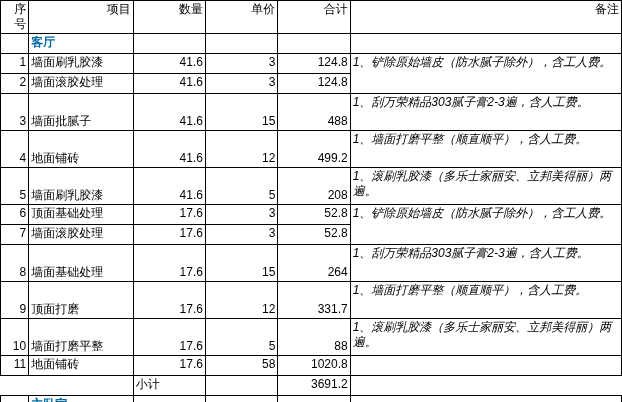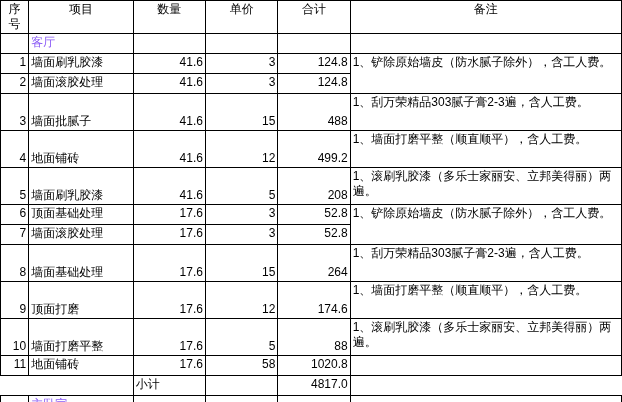--- a/index.html
+++ b/index.html
@@ -32,31 +32,31 @@
   
   col.c-seq   { width: 28px; }
   col.c-item  { width: 104px; }
   col.c-qty   { width: 72px; }
   col.c-price { width: 72px; }
   col.c-sum   { width: 72px; }
   col.c-note  { width: 270px; }
 
   .hdr td {
     font-weight: normal;
-    text-align: center;
+    text-align: right;
     vertical-align: middle;
     height: 18px;
   }
   .num { text-align: right; }
   .center { text-align: center; }
   .section-title {
-    color: #8b5cf6;
-    font-weight: normal;
-  }
-  .note-cell { line-height: 15px; }
+    color: #0369a1;
+    font-weight: bold;
+  }
+  .note-cell { line-height: 15px; font-style: italic; }
   .row-tall td { height: 34px; }
   .row-short td { height: 17px; }
   .nb { border: none !important; }
 </style>
 </head>
 <body>
 
 <table class="sheet">
   <colgroup>
     <col class="c-seq">
@@ -153,21 +153,21 @@
       <td class="num" style="vertical-align:bottom">15</td>
       <td class="num" style="vertical-align:bottom">264</td>
       <td class="note-cell">1、刮万荣精品303腻子膏2-3遍，含人工费。</td>
     </tr>
 
     <tr class="row-tall">
       <td class="num" style="vertical-align:bottom">9</td>
       <td style="vertical-align:bottom">顶面打磨</td>
       <td class="num" style="vertical-align:bottom">17.6</td>
       <td class="num" style="vertical-align:bottom">12</td>
-      <td class="num" style="vertical-align:bottom">174.6</td>
+      <td class="num" style="vertical-align:bottom">331.7</td>
       <td class="note-cell">1、墙面打磨平整（顺直顺平），含人工费。</td>
     </tr>
 
     <tr class="row-tall">
       <td class="num" style="vertical-align:bottom">10</td>
       <td style="vertical-align:bottom">墙面打磨平整</td>
       <td class="num" style="vertical-align:bottom">17.6</td>
       <td class="num" style="vertical-align:bottom">5</td>
       <td class="num" style="vertical-align:bottom">88</td>
       <td class="note-cell">1、滚刷乳胶漆（多乐士家丽安、立邦美得丽）两遍。</td>
@@ -180,21 +180,21 @@
       <td class="num">58</td>
       <td class="num">1020.8</td>
       <td></td>
     </tr>
 
     <tr class="row-short">
       <td class="nb"></td>
       <td class="nb"></td>
       <td>小计</td>
       <td></td>
-      <td class="num">4817.0</td>
+      <td class="num">3691.2</td>
       <td class="nb"></td>
     </tr>
 
     <tr class="row-short">
       <td></td>
       <td class="section-title">主卧室</td>
       <td></td>
       <td></td>
       <td></td>
       <td></td>

